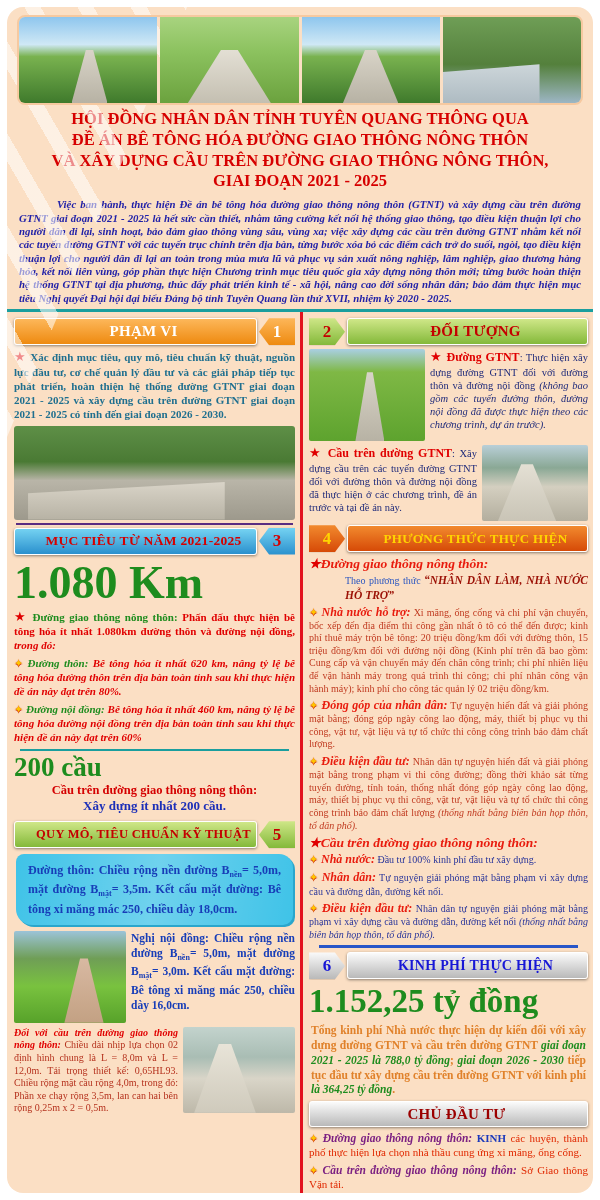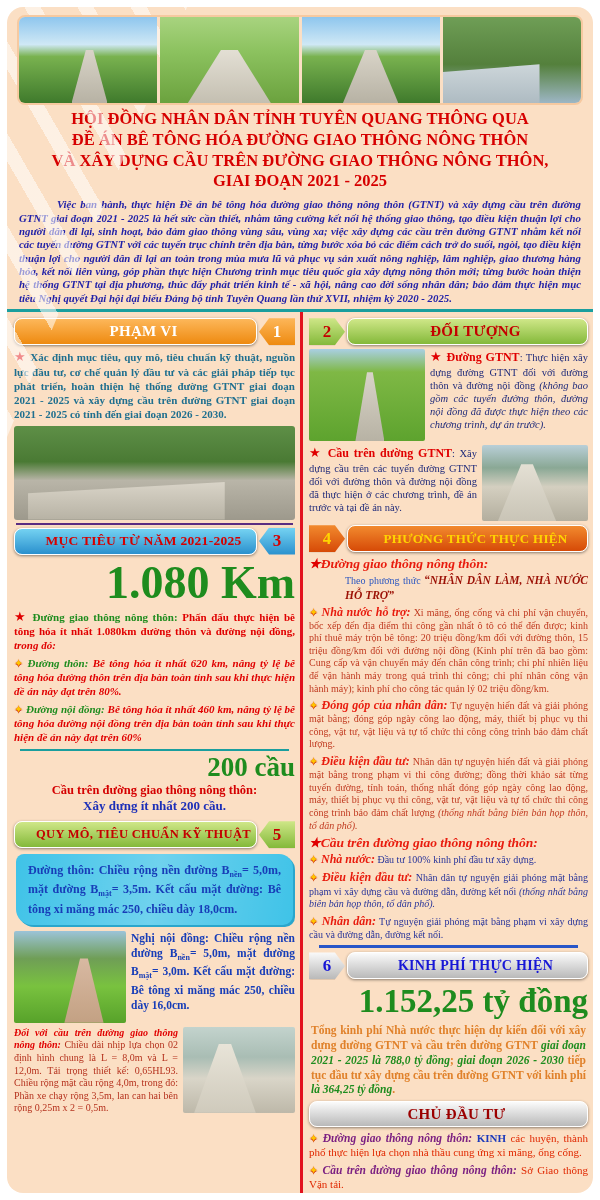--- a/index.html
+++ b/index.html
@@ -21,39 +21,39 @@
   
   .title{margin:4px 14px 2px;color:#d60000;font-weight:bold;text-align:center;font-size:16.5px;line-height:1.26;}
   .intro{margin:6px 12px 4px;color:#2121a8;font-weight:bold;font-style:italic;font-size:10.8px;line-height:1.24;text-align:justify;text-indent:38px;}
   .hline{border:0;border-top:3px solid #1a9e9e;margin:2px 0 0 0;}
   
   .cols{display:flex;align-items:stretch;}
   .col{width:50%;box-sizing:border-box;padding:4px 5px 0 7px;}
   .col.right{border-left:3px solid #e2121e;padding-left:6px;}
   
   .bar{display:flex;align-items:stretch;height:27px;margin:2px 0 4px;}
-  .bar-main{flex:1;display:flex;align-items:center;justify-content:center;font-weight:bold;font-size:15px;border:1px solid #fff;border-radius:8px;box-shadow:0 1px 3px rgba(0,0,0,.45);letter-spacing:.3px;padding-left:16px;}
+  .bar-main{flex:1;display:flex;align-items:center;justify-content:center;font-weight:bold;font-size:15px;border:1px solid #fff;border-radius:3px;box-shadow:0 1px 3px rgba(0,0,0,.45);letter-spacing:.3px;padding-left:16px;}
   .num{width:36px;display:flex;align-items:center;justify-content:center;font-weight:bold;font-size:17px;box-shadow:0 1px 3px rgba(0,0,0,.35);}
   .numR{clip-path:polygon(28% 0,100% 0,100% 100%,28% 100%,0 50%);margin-left:2px;}
   .numL{clip-path:polygon(0 0,72% 0,100% 50%,72% 100%,0 100%);margin-right:2px;}
   .bg-orange{background:linear-gradient(180deg,#fdb75a,#ee8a10);color:#ffffff;}
   .bg-green{background:linear-gradient(180deg,#cfe788,#84b93a);color:#c40000;}
   .bg-blue{background:linear-gradient(180deg,#74d2f2,#2a90cd);color:#d40000;}
   .bg-redbar{background:linear-gradient(180deg,#f28a2e,#d64a07);color:#ffd400;}
   .bg-silver{background:linear-gradient(180deg,#fbfbfb,#b9b9b9);color:#1717d6;}
   .bg-silver2{background:linear-gradient(180deg,#fbfbfb,#b9b9b9);color:#9b0000;}
   
   .tx{font-size:11px;line-height:1.27;text-align:justify;margin:0 0 4px;}
   .star{color:#e00000;font-size:13px;}
   .spark{color:#ffc400;text-shadow:0 0 1px #cc2200,0 1px 0 #cc2200;font-size:11px;}
   .scope{color:#1f6f8f;font-weight:bold;}
   .navy{color:#1f2a7a;}
   .red{color:#e00000;}
   .green{color:#1e8c1e;}
-  .big-green{color:#1e8c1e;font-weight:bold;text-align:right;}
+  .big-green{color:#1e8c1e;font-weight:bold;text-align:left;}
   .bigkm{font-size:46px;line-height:1.05;margin:2px 0;}
   .bigcau{font-size:27px;line-height:1.0;margin:2px 0;}
   .bigmoney{font-size:33px;line-height:1.1;margin:3px 0;}
   .caption-red{color:#d40000;font-weight:bold;text-align:center;font-size:12.5px;line-height:1.2;}
   .caption-blue{color:#1c2fb8;font-weight:bold;text-align:center;font-size:13px;line-height:1.25;}
   .sep-teal{border:0;border-top:2px solid #1a9e9e;margin:3px 6px;}
   .sep-purple{border:0;border-top:2px solid #5a2d82;margin:3px 2px;}
   .sep-blue{border:0;border-top:3px solid #2856c8;margin:4px 10px;}
   
   .photo-block{height:94px;border-radius:3px;margin:2px 0 3px;}
@@ -205,23 +205,23 @@
       <p class="m"><span class="spark">✦ </span><span class="mlabel">Nhà nước hỗ trợ:</span><span class="mbody"> Xi măng, ống cống và chi phí vận chuyển, bốc xếp đến địa điểm thi công gần nhất ô tô có thể đến được; kinh phí thuê máy trộn bê tông: 20 triệu đồng/km đối với đường thôn, 15 triệu đồng/km đối với đường nội đồng (Kinh phí trên đã bao gồm: Cung cấp và vận chuyển máy đến chân công trình; chi phí nhiên liệu để vận hành máy trong quá trình thi công; chi phí nhân công vận hành máy); kinh phí cho công tác quản lý 02 triệu đồng/km.</span></p>
 
       <p class="m"><span class="spark">✦ </span><span class="mlabel">Đóng góp của nhân dân:</span><span class="mbody"> Tự nguyện hiến đất và giải phóng mặt bằng; đóng góp ngày công lao động, máy, thiết bị phục vụ thi công, vật tư, vật liệu và tự tổ chức thi công công trình bảo đảm chất lượng.</span></p>
 
       <p class="m"><span class="spark">✦ </span><span class="mlabel">Điều kiện đầu tư:</span><span class="mbody"> Nhân dân tự nguyện hiến đất và giải phóng mặt bằng trong phạm vi thi công đường; đồng thời khảo sát từng tuyến đường, tính toán, thống nhất đóng góp ngày công lao động, máy, thiết bị phục vụ thi công, vật tư, vật liệu và tự tổ chức thi công công trình bảo đảm chất lượng </span><span class="mbody" style="font-style:italic">(thống nhất bằng biên bản họp thôn, tổ dân phố).</span></p>
 
       <div class="mhead"><span class="star">★</span><span>Cầu trên đường giao thông nông thôn:</span></div>
 
       <p class="m"><span class="spark">✦ </span><span class="mlabel">Nhà nước:</span><span class="mbody-blue"> Đầu tư 100% kinh phí đầu tư xây dựng.</span></p>
 
+      <p class="m"><span class="spark">✦ </span><span class="mlabel">Nhân dân:</span><span class="mbody-blue"> Tự nguyện giải phóng mặt bằng phạm vi xây dựng cầu và đường dẫn, đường kết nối.</span></p>
+
       <p class="m"><span class="spark">✦ </span><span class="mlabel">Điều kiện đầu tư:</span><span class="mbody-blue"> Nhân dân tự nguyện giải phóng mặt bằng phạm vi xây dựng cầu và đường dẫn, đường kết nối </span><span class="mbody-blue" style="font-style:italic">(thống nhất bằng biên bản họp thôn, tổ dân phố).</span></p>
-
-      <p class="m"><span class="spark">✦ </span><span class="mlabel">Nhân dân:</span><span class="mbody-blue"> Tự nguyện giải phóng mặt bằng phạm vi xây dựng cầu và đường dẫn, đường kết nối.</span></p>
 
       <hr class="sep-blue">
 
       <div class="bar">
         <div class="num numL bg-silver">6</div>
         <div class="bar-main bg-silver" style="font-size:14px;">KINH PHÍ THỰC HIỆN</div>
       </div>
 
       <div class="big-green bigmoney">1.152,25 tỷ đồng</div>
 

